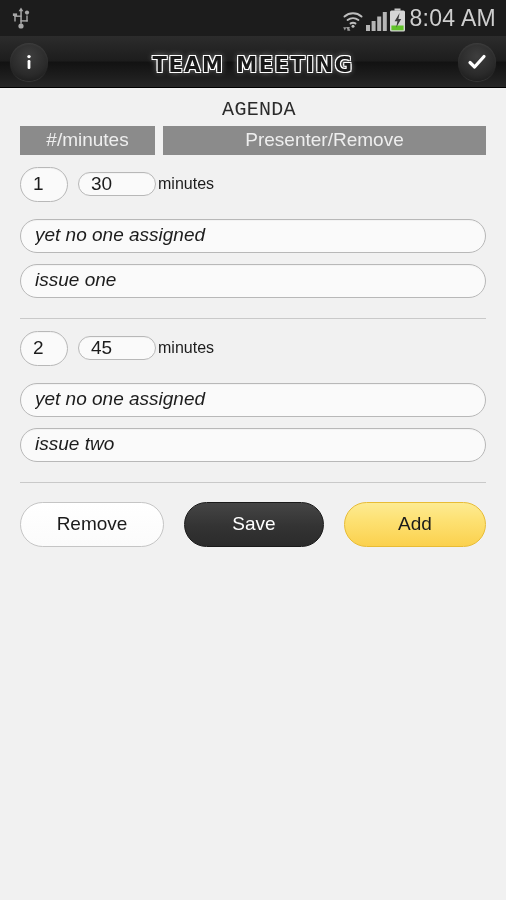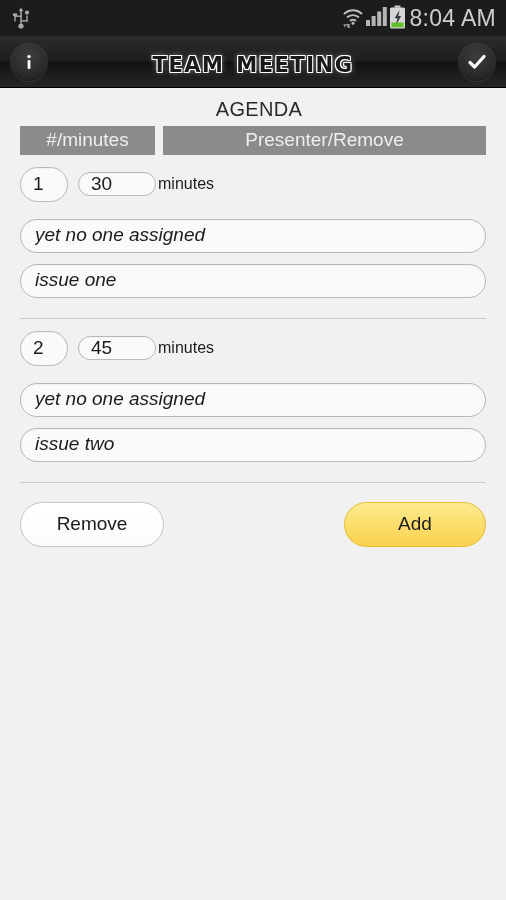--- a/index.html
+++ b/index.html
@@ -16,21 +16,21 @@
   
   .statusbar {
     position:relative;
     height:36px;
     background:#1c1c1c;
     display:flex;
     align-items:center;
     padding:0 10px;
   }
   .sb-left { display:flex; align-items:center; gap:6px; }
-  .sb-right { margin-left:auto; display:flex; align-items:flex-start; }
+  .sb-right { margin-left:auto; display:flex; align-items:flex-end; }
 
   .icon-usb { width:22px; height:24px; display:block; }
   .icon-wifi { width:24px; height:24px; display:block; }
   .icon-signal { width:24px; height:22px; display:block; }
   .icon-battery { width:17px; height:24px; display:block; }
 
   .clock {
     color:#cfcfcf;
     font-size:23px;
     letter-spacing:0.3px;
@@ -80,20 +80,21 @@
 
   
   .content { padding:0 0 0 0; background:#f1f1f1; }
 
   .agenda-title {
     text-align:center;
     font-size:20px;
     color:#2b2b2b;
     padding:10px 0 5px 12px;
     letter-spacing:0.3px;
+    font-family:Liberation Mono, monospace;
   }
 
   .table-head {
     display:flex;
     padding:0 20px;
     gap:8px;
   }
   .th {
     background:#8b8b8b;
     color:#eeeeee;
@@ -293,17 +294,18 @@
         <span class="mins-label">minutes</span>
       </div>
       <input class="inp inp-wide" type="text" value="yet no one assigned" style="">
       <input class="inp inp-wide" type="text" value="issue two" style="">
     </div>
 
     <div class="divider"></div>
 
     <div class="btnrow">
       <button class="btn btn-remove">Remove</button>
+      <button class="btn btn-save">Save</button>
       <button class="btn btn-add">Add</button>
     </div>
 
   </div>
 </div>
 
 </body></html>

